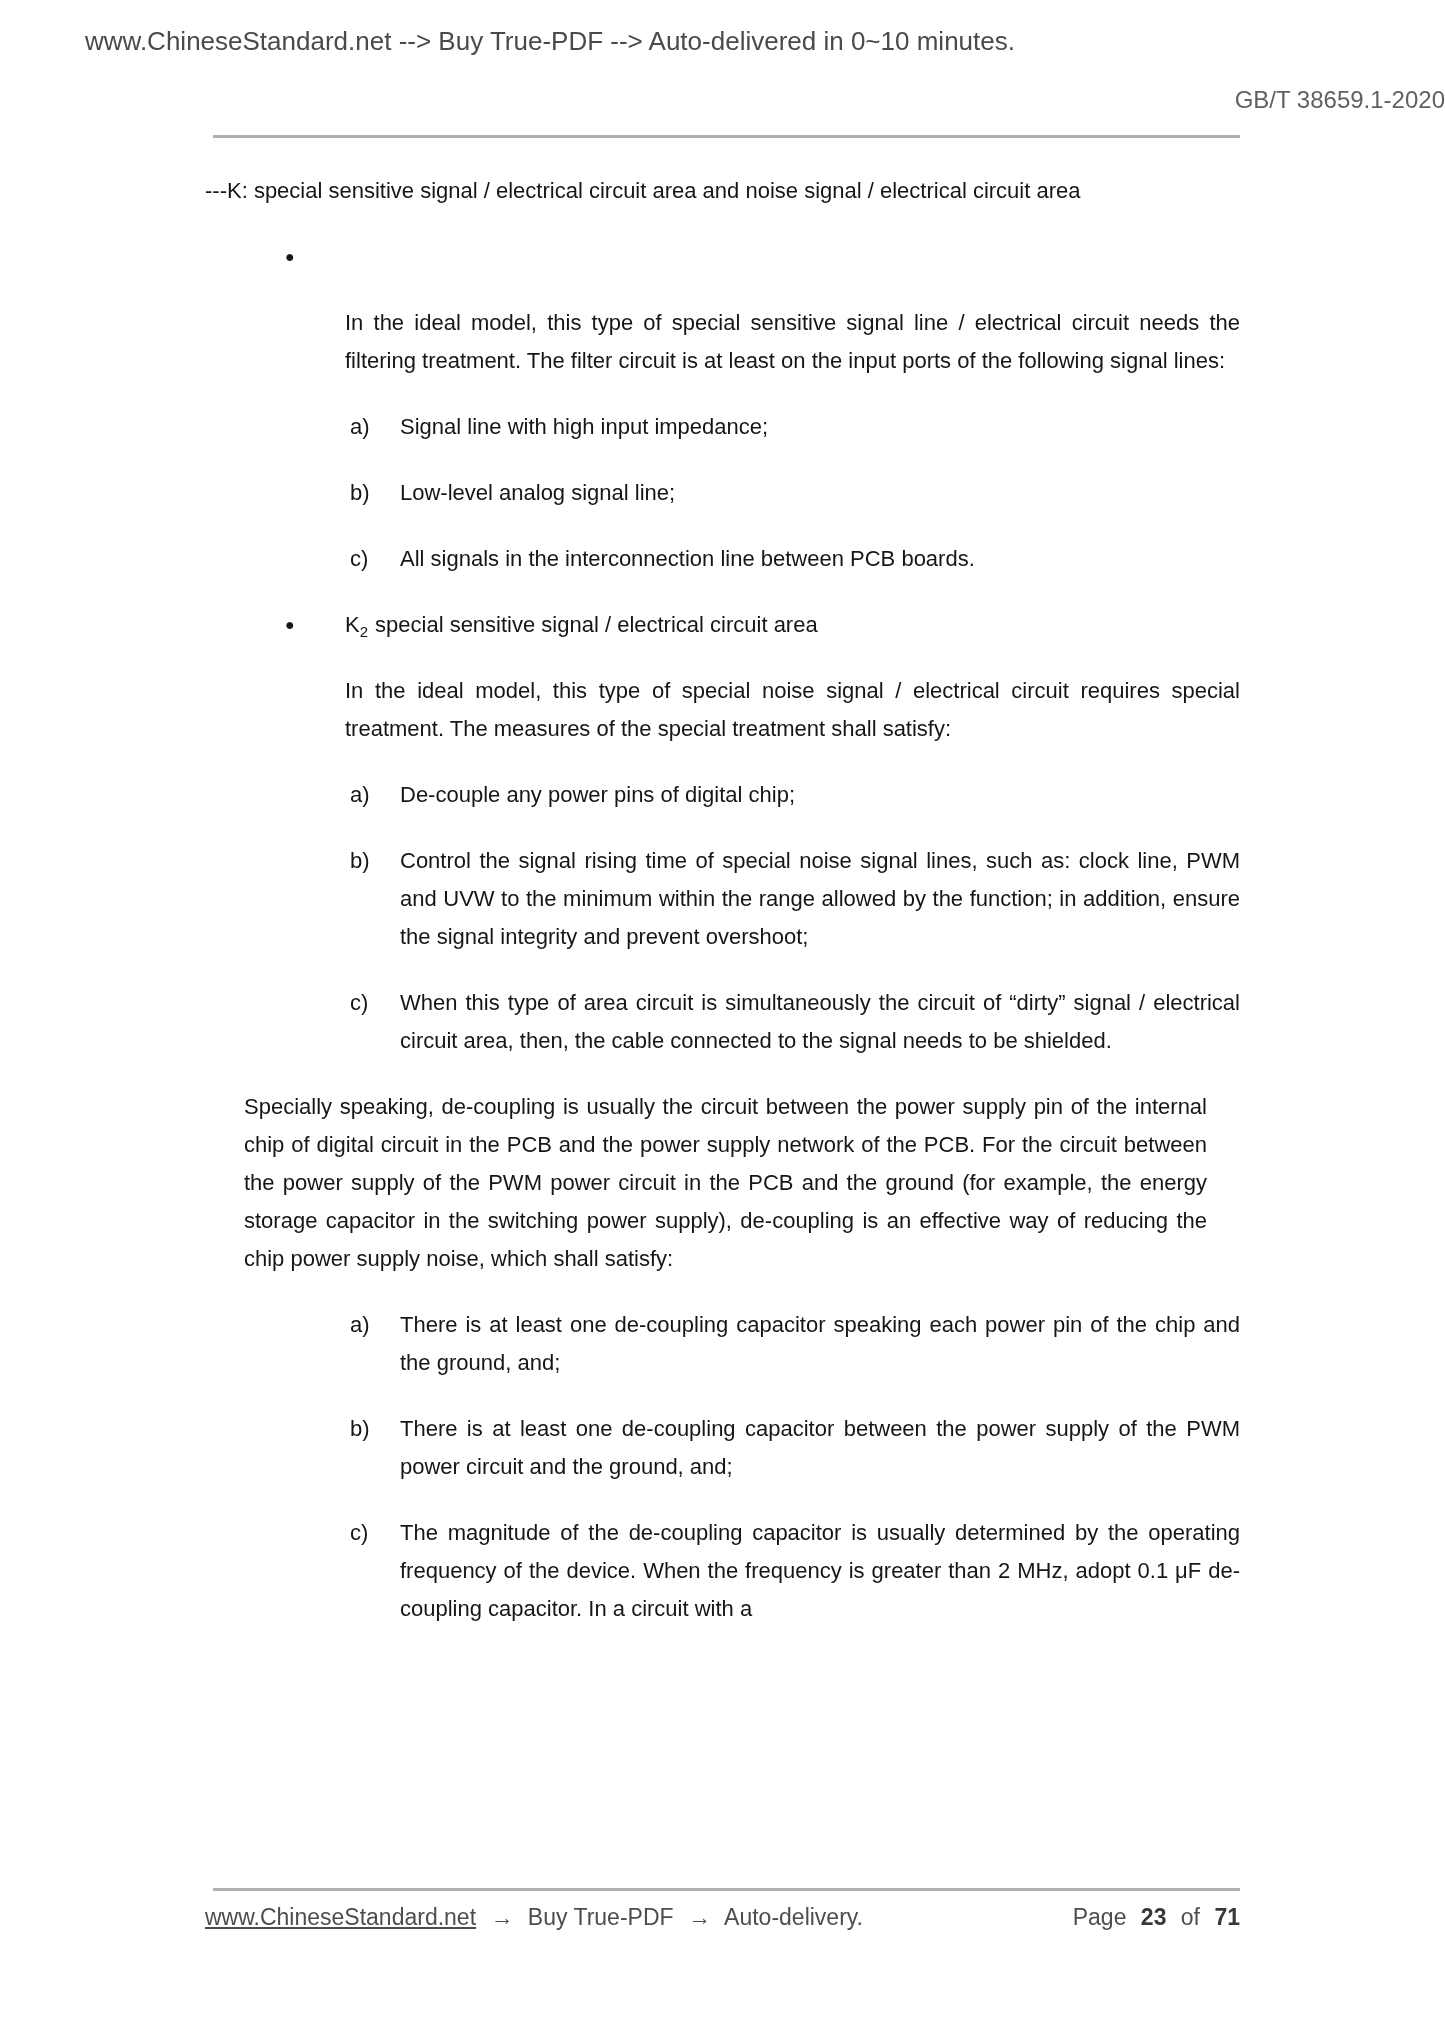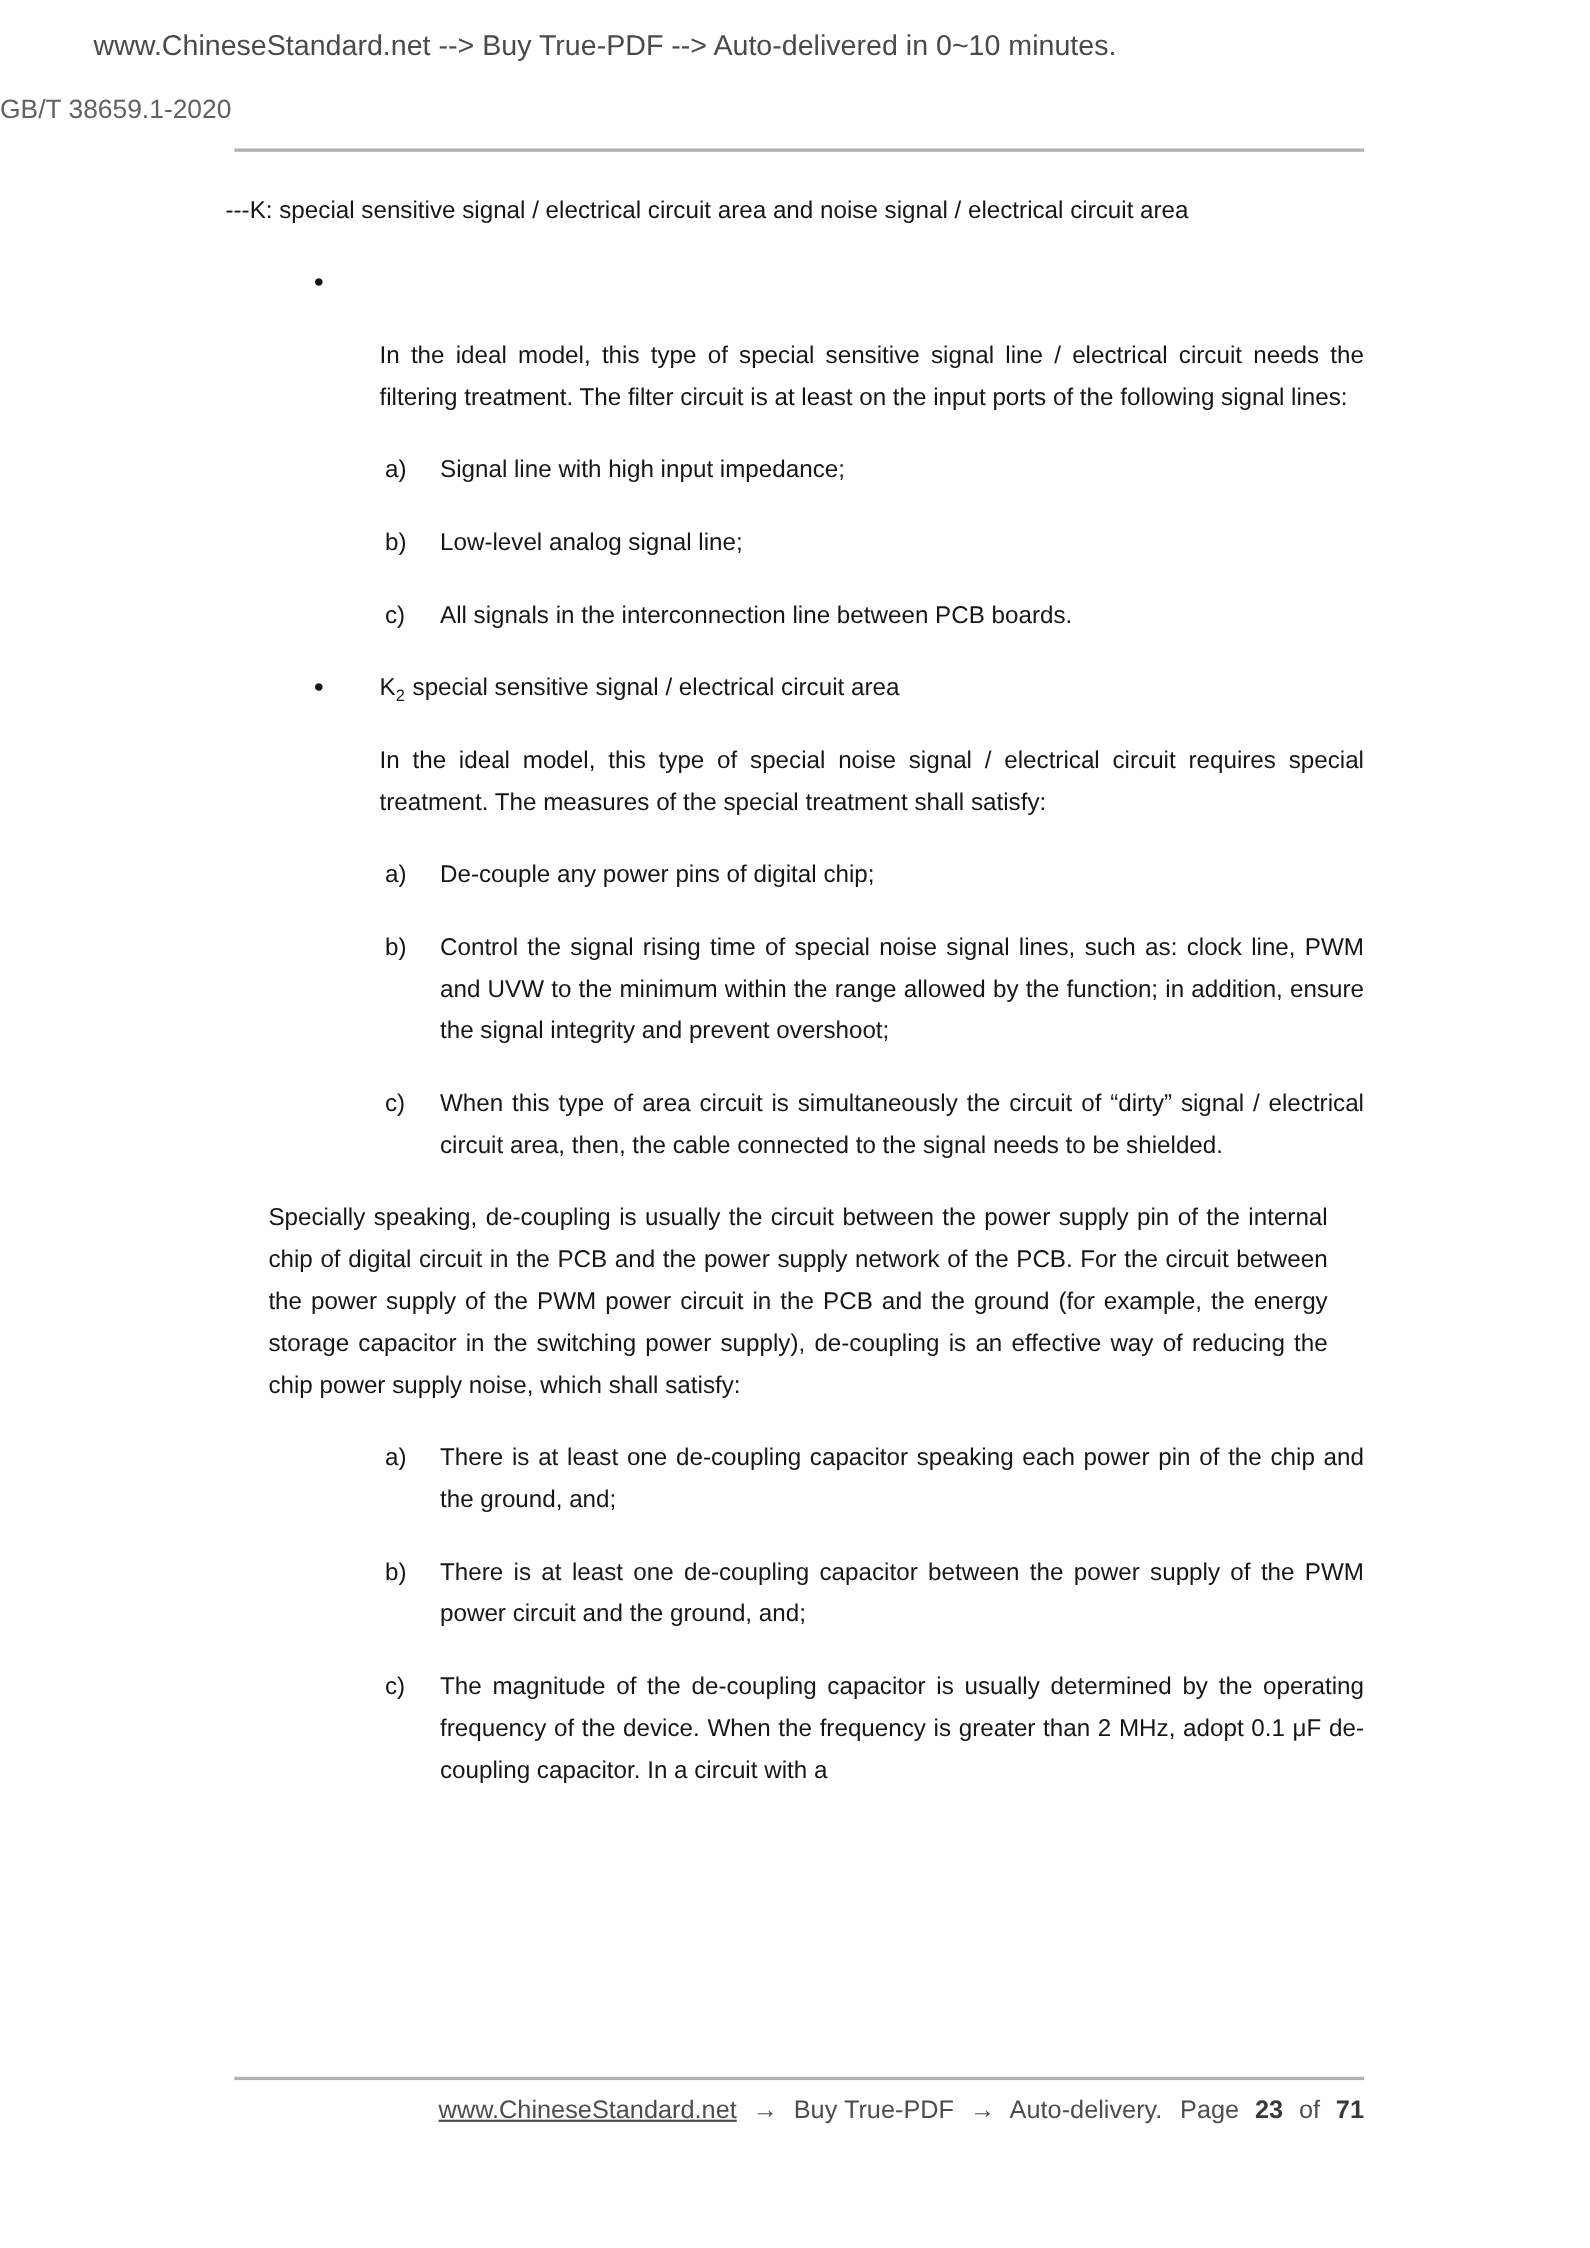--- a/index.html
+++ b/index.html
@@ -12,21 +12,21 @@
     overflow:hidden;
     text-decoration:underline;
   }
   
   .hdr-line1{
     position:absolute;left:85px;top:26px;
     font-size:26px;color:#4a4a4a;white-space:nowrap;
   }
   .hdr-doc{
     position:absolute;left:0;top:86px;width:1445px;
-    text-align:left;font-size:24px;color:#616161;
+    text-align:right;font-size:24px;color:#616161;
   }
   .rule{
     position:absolute;left:213px;width:1027px;height:3px;
     background:#b0b0b0;
   }
   .rule-top{top:135px;}
   .rule-bottom{top:1888px;}
   
   .content{
     position:absolute;left:205px;top:172px;width:1035px;
@@ -61,21 +61,21 @@
   .b-item{
     display:flex;align-items:flex-start;
     margin:0 0 28px 145px;
   }
   .b-item .marker{width:50px;flex:none;}
   .b-item .itext{flex:1;text-align:justify;}
   .last{margin-bottom:0;}
   
   .footer{
     position:absolute;left:205px;top:1904px;width:1035px;
-    display:flex;justify-content:flex-end;align-items:baseline;
+    display:flex;justify-content:space-between;align-items:baseline;
     font-size:23px;color:#4d4d4d;
   }
   .f-left span{margin-right:8px;}
   .f-site{text-decoration:underline;cursor:pointer;}
   .f-page span{margin-left:8px;}
   .f-num{font-weight:bold;color:#383838;}
 </style>
 </head>
 <body>
 

